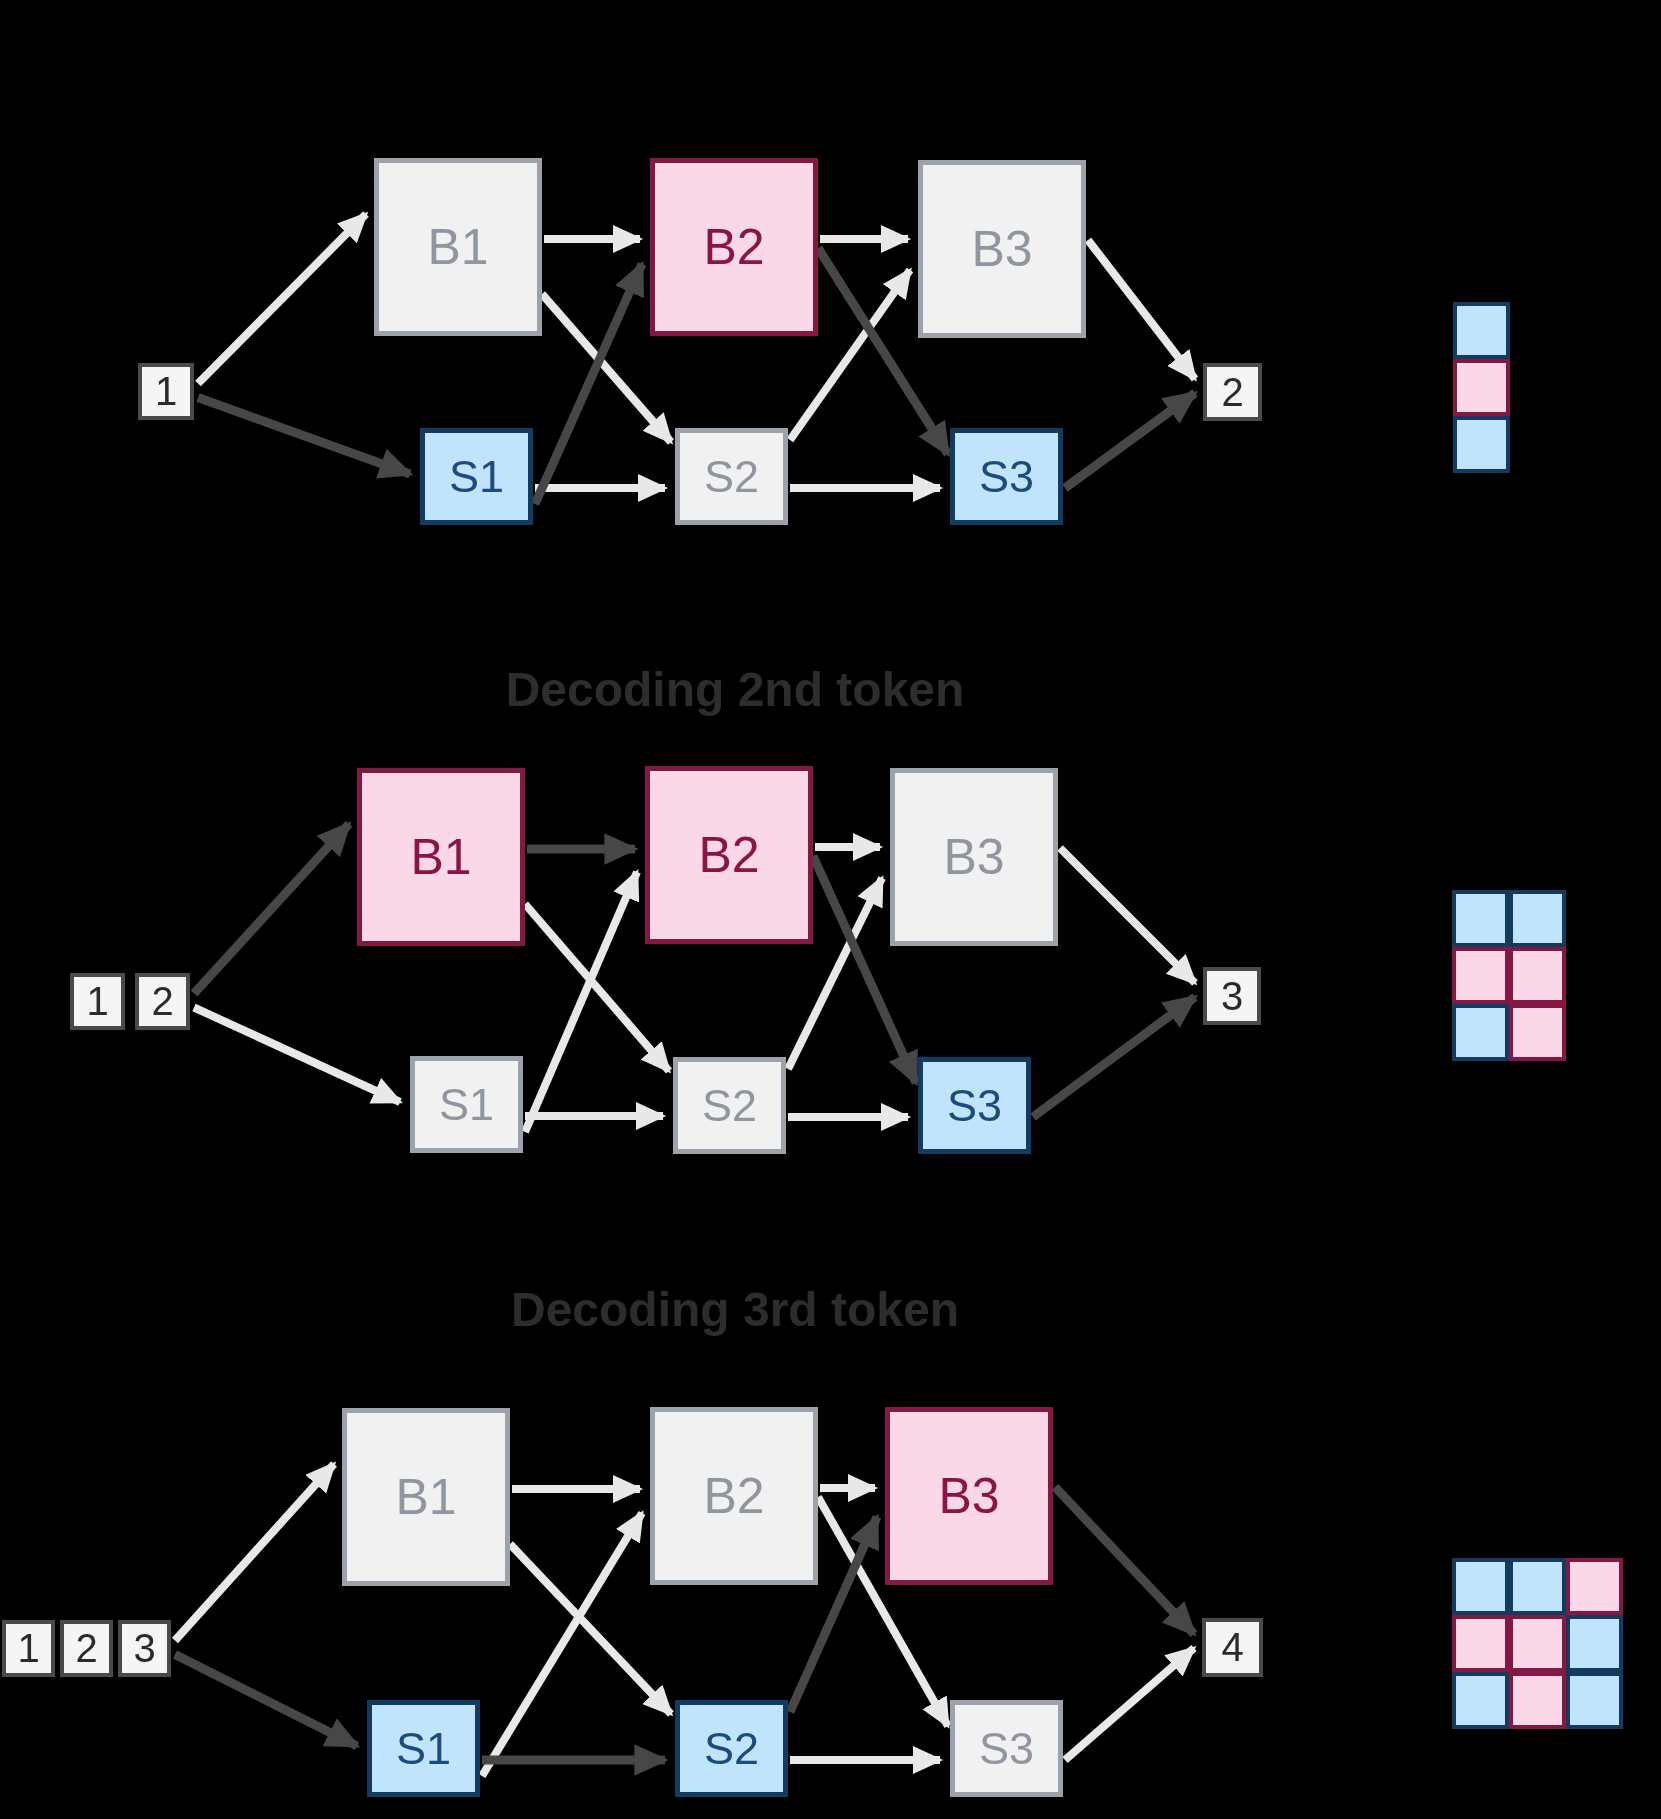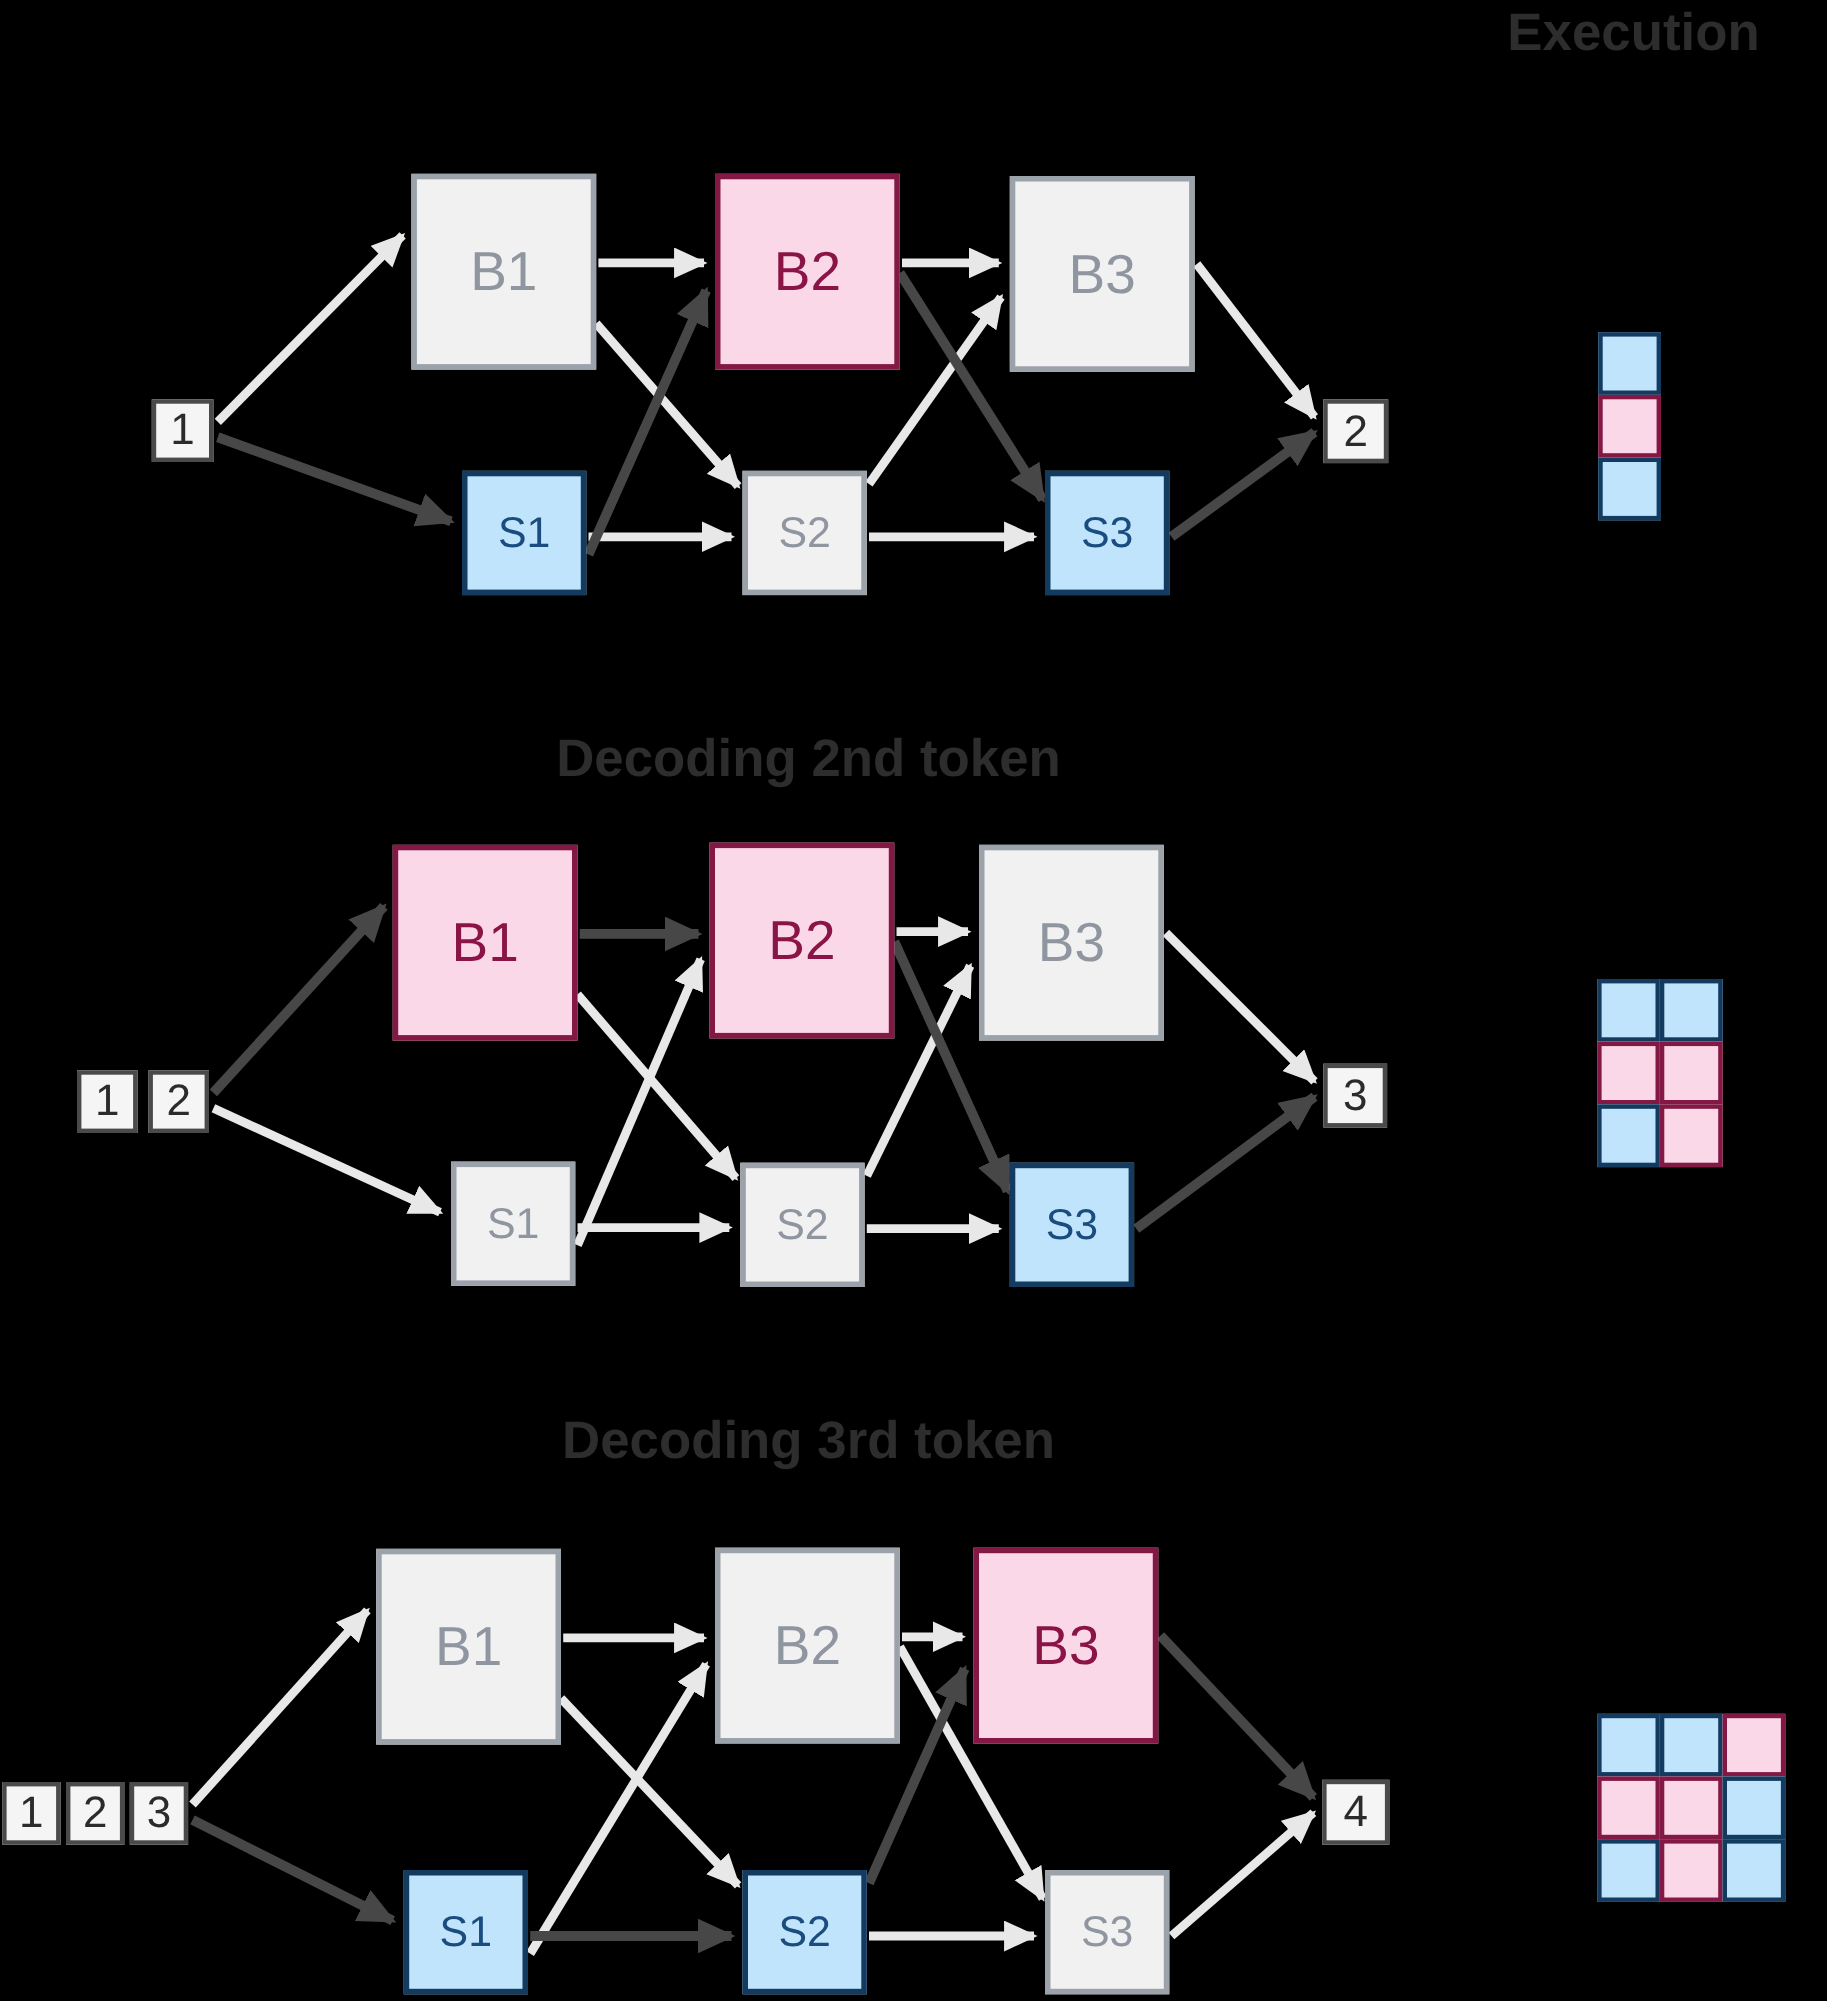--- a/index.html
+++ b/index.html
@@ -17,39 +17,38 @@
     color:var(--title-text,#2d2d2d);
     letter-spacing:0px;
   }
   #arrows{position:absolute;left:0;top:0;}
   .node{
     position:absolute;box-sizing:border-box;
     display:flex;align-items:center;justify-content:center;
     font-family:Liberation Sans, sans-serif;
   }
   .node.big{width:168px;height:178px;font-size:50px;}
-  .node.small{width:113px;height:113px;font-size:39px;}
+  .node.small{width:113px;height:97px;font-size:45px;}
   .node.gray{background:var(--node-gray-fill);border:5px solid var(--node-gray-border);color:var(--node-gray-text);}
   .node.pink{background:var(--node-pink-fill);border:5px solid var(--node-pink-border);color:var(--node-pink-text);}
   .node.blue{background:var(--node-blue-fill);border:5px solid var(--node-blue-border);color:var(--node-blue-text);}
   .token{
     position:absolute;box-sizing:border-box;
     background:var(--token-fill);border:4px solid var(--token-border);color:var(--token-text);
     display:flex;align-items:center;justify-content:center;
     font-size:40px;font-family:"Liberation Sans",sans-serif;
   }
   .exec-cell{position:absolute;box-sizing:border-box;width:57px;height:57px;}
   .exec-cell.blue{background:var(--node-blue-fill);border:4px solid var(--node-blue-border);}
   .exec-cell.pink{background:var(--node-pink-fill);border:4px solid var(--node-pink-border);}
 </style>
 </head>
 <body style="--background: #000000; --title-text: #2D2D2D; --node-pink-fill: #FBD8E8; --node-pink-border: #821843; --node-pink-text: #8B1446; --node-blue-fill: #BFE4FB; --node-blue-border: #133A5F; --node-blue-text: #1B4C7F; --node-gray-fill: #F1F1F2; --node-gray-border: #9CA2AA; --node-gray-text: #8F96A0; --token-fill: #F5F5F5; --token-border: #4A4A4A; --token-text: #2B2B2B; --arrow-light: #E8E8E8; --arrow-dark: #474747;">
 
 <div id="canvas">
-  <h1 class="title" style="left:1485px;top:4px;">Execution</h1>
   <h1 class="title" style="left:735px;top:664px;">Decoding 2nd token</h1>
   <h1 class="title" style="left:735px;top:1284px;text-align:right;">Decoding 3rd token</h1>
 
   <svg id="arrows" width="1661" height="1819" viewBox="0 0 1661 1819">
     <defs>
       <marker id="m-light" markerWidth="4.2" markerHeight="3.7" refX="3.4" refY="1.75" orient="auto" markerUnits="strokeWidth">
         <path d="M0,0 L3.8,1.75 L0,3.5 Z" fill="#E8E8E8"></path>
       </marker>
       <marker id="m-dark" markerWidth="4.2" markerHeight="3.7" refX="3.4" refY="1.75" orient="auto" markerUnits="strokeWidth">
         <path d="M0,0 L3.8,1.75 L0,3.5 Z" fill="#474747"></path>

